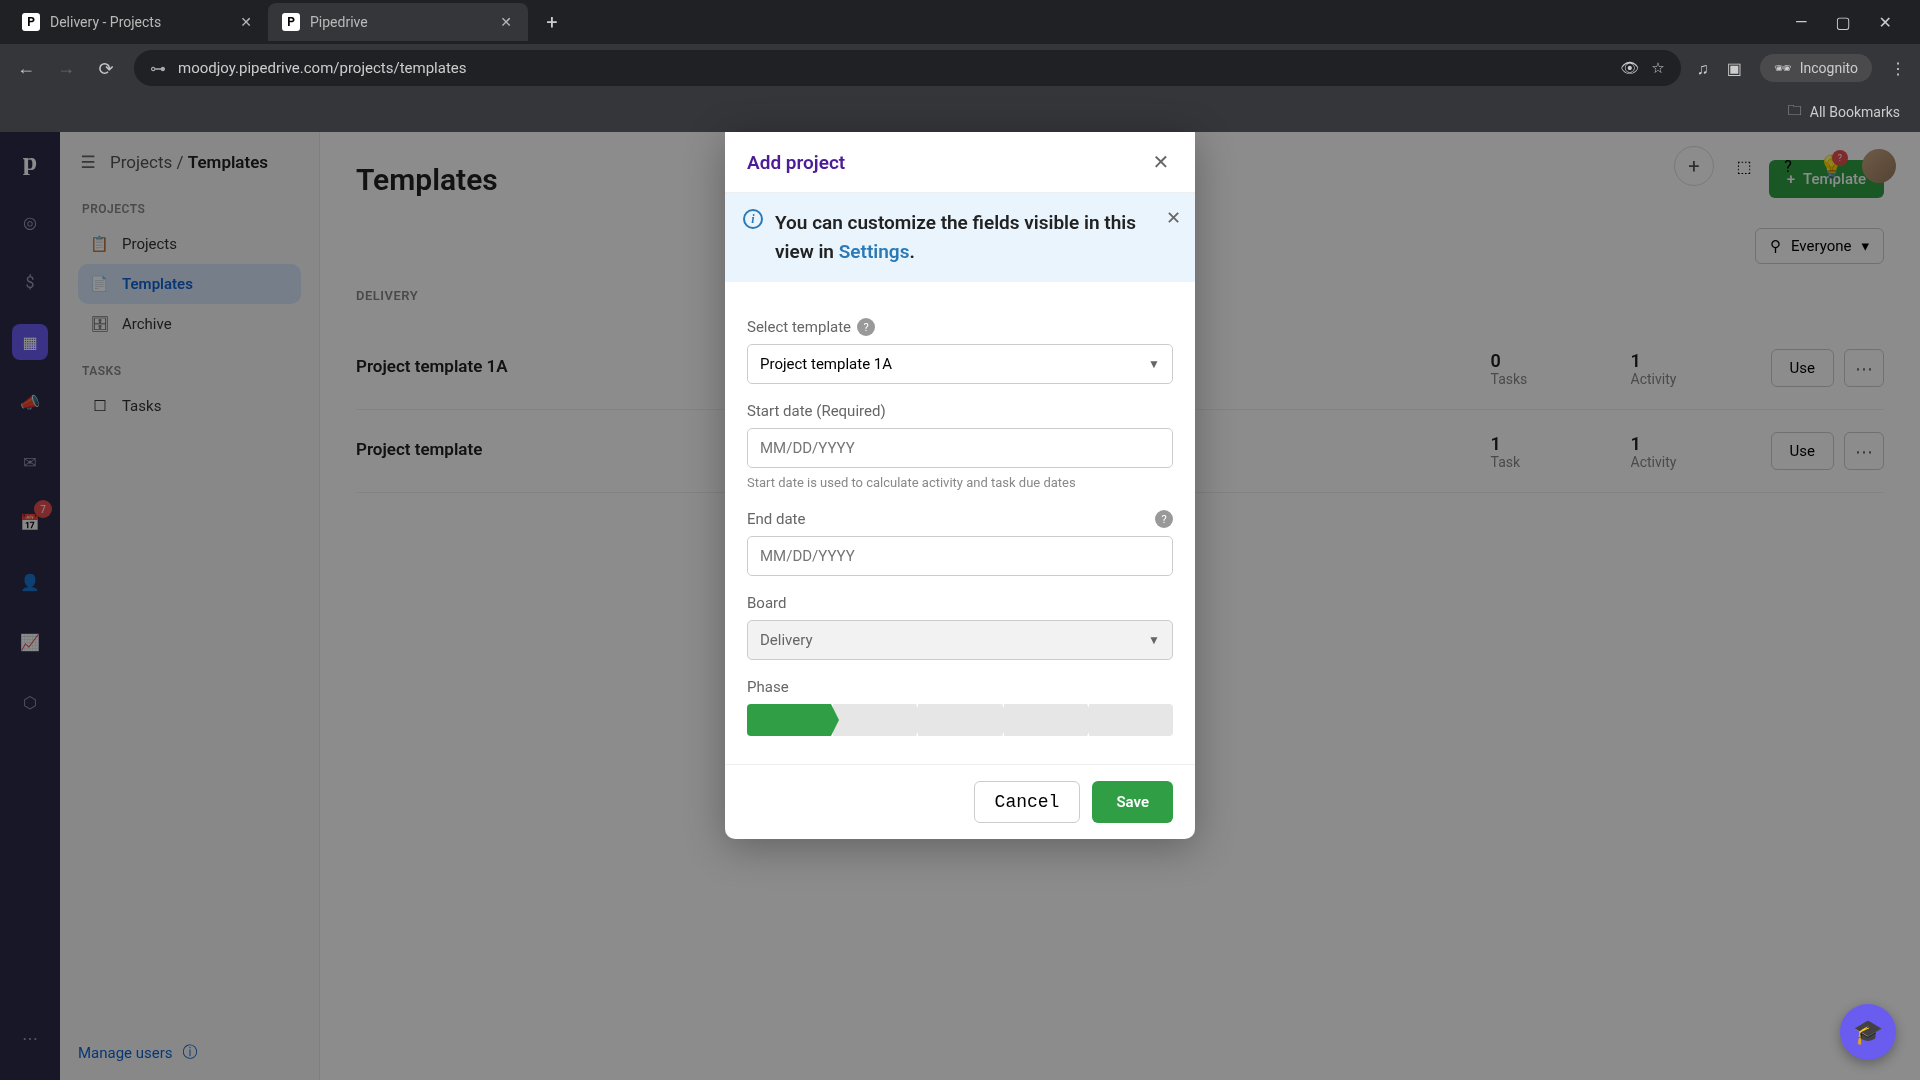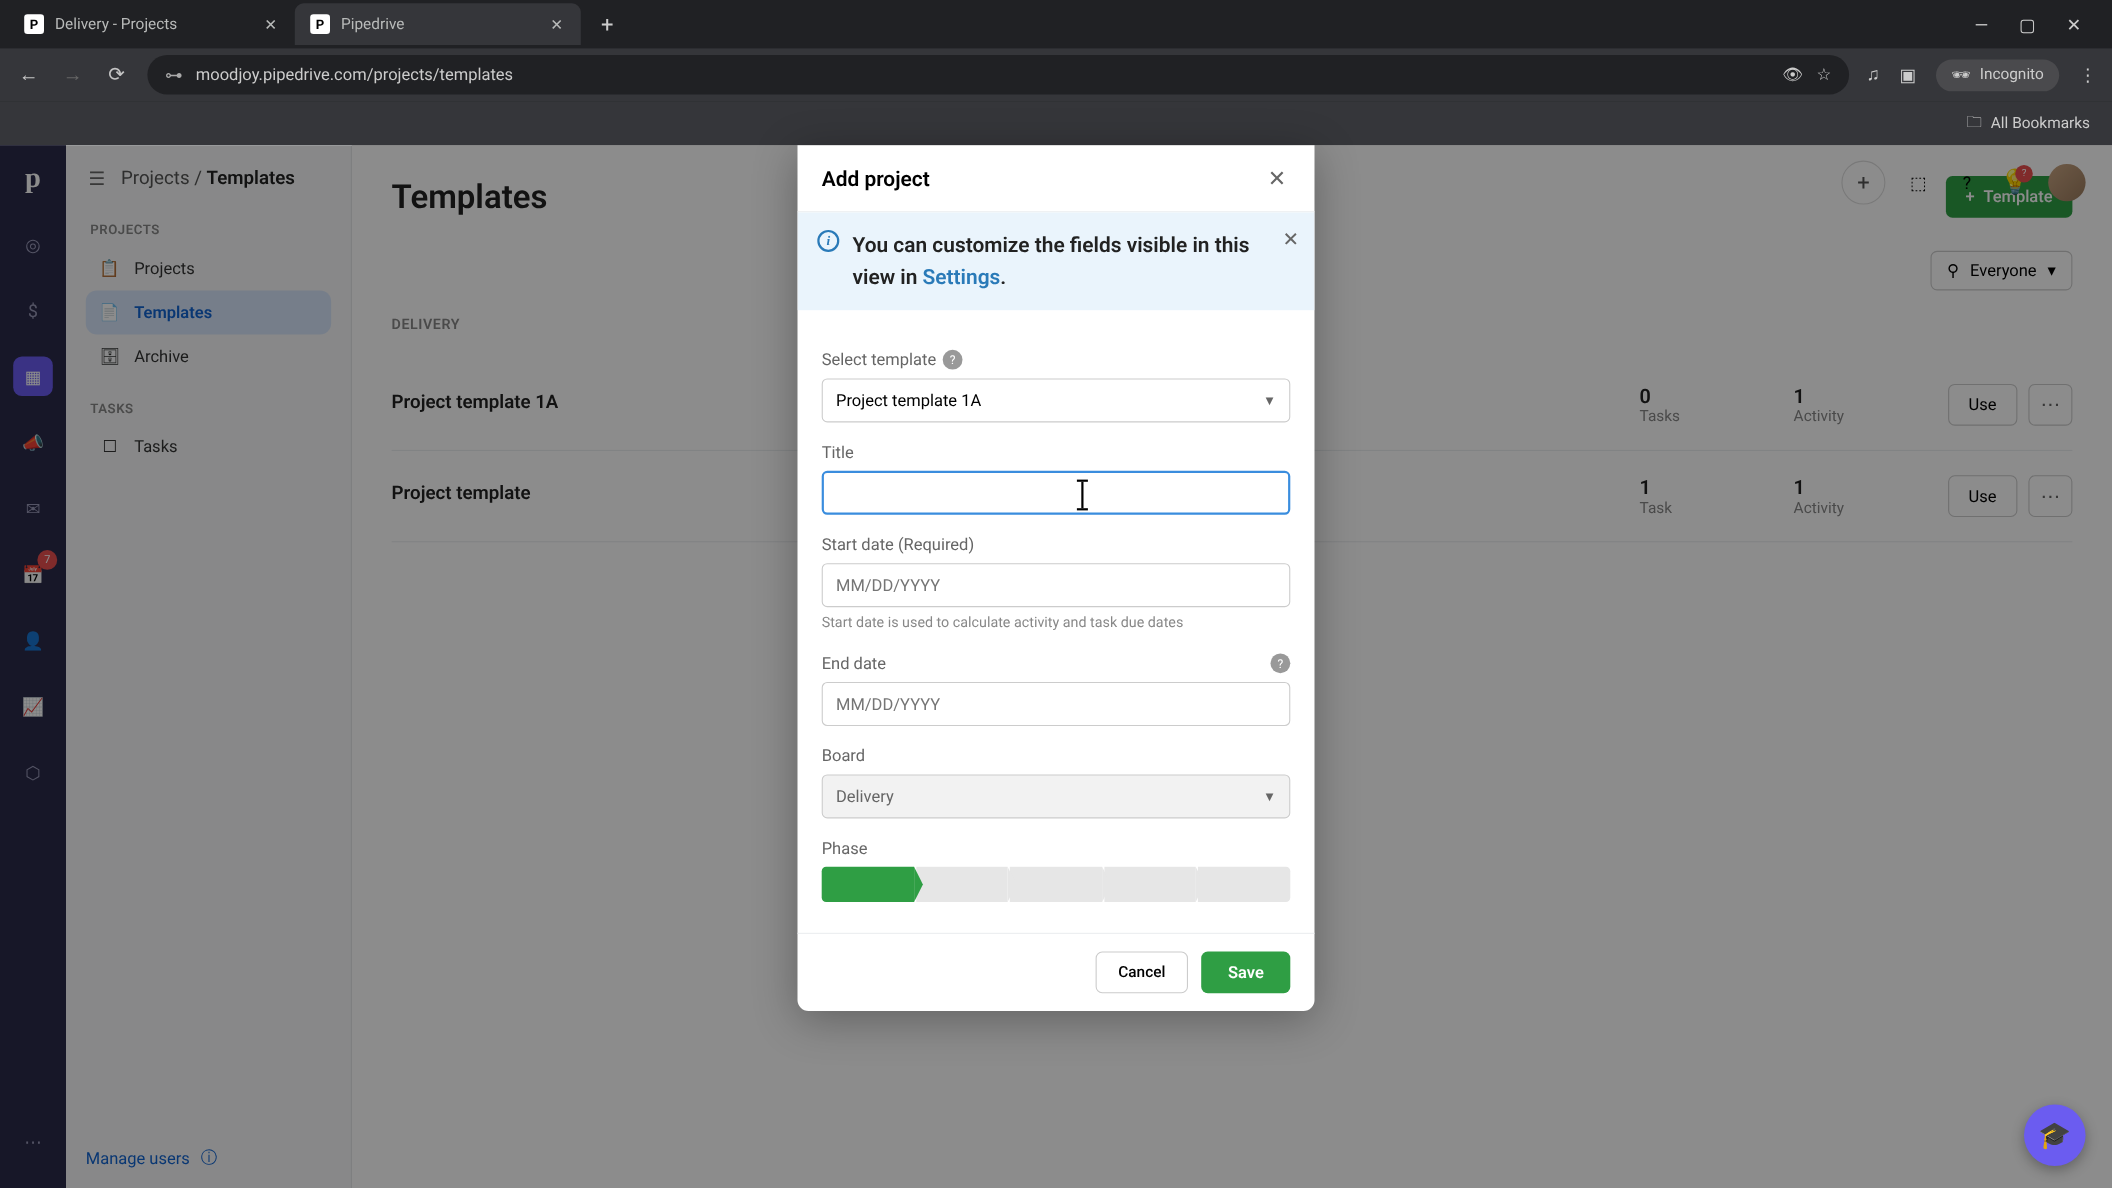--- a/index.html
+++ b/index.html
@@ -77,21 +77,21 @@
 .top-right { position: absolute; top: 14px; right: 24px; display: flex; align-items: center; gap: 16px; z-index: 2; }
 .top-icon-circle { width: 40px; height: 40px; border-radius: 50%; border: 1px solid #ddd; display: flex; align-items: center; justify-content: center; cursor: pointer; background: #fff; font-size: 20px; color: #555; }
 .top-icon-plain { width: 28px; height: 28px; display: flex; align-items: center; justify-content: center; cursor: pointer; position: relative; }
 .lightbulb { color: #f5b82e; font-size: 22px; }
 .notif-dot { position: absolute; top: -2px; right: -2px; width: 16px; height: 16px; background: #e94f4f; border-radius: 50%; color: #fff; font-size: 9px; display: flex; align-items: center; justify-content: center; }
 .avatar { width: 34px; height: 34px; border-radius: 50%; background: linear-gradient(135deg, #c9a582, #9b7b5e); cursor: pointer; }
 
 
 .modal { position: absolute; top: 0; left: 50%; transform: translateX(-50%); width: 470px; background: #fff; border-radius: 0 0 10px 10px; box-shadow: 0 8px 40px rgba(0,0,0,0.3); z-index: 10; display: flex; flex-direction: column; max-height: 920px; }
 .modal-header { display: flex; align-items: center; justify-content: space-between; padding: 18px 22px; border-bottom: 1px solid #eceef0; }
-.modal-title { font-size: 19px; font-weight: 600; color: #000000; }
+.modal-title { font-size: 19px; font-weight: 600; color: #4c1d95; }
 .modal-close { width: 24px; height: 24px; display: flex; align-items: center; justify-content: center; cursor: pointer; font-size: 20px; color: #666; }
 
 .modal-body { overflow-y: auto; padding: 0; position: relative; flex: 1; }
 
 .info-banner { display: flex; gap: 12px; padding: 16px 18px; background: #eaf4fc; margin: 0; position: relative; }
 .info-icon { width: 20px; height: 20px; border-radius: 50%; border: 2px solid #2a7ab8; color: #2a7ab8; display: flex; align-items: center; justify-content: center; font-size: 12px; font-weight: bold; font-style: italic; font-family: Georgia, serif; flex-shrink: 0; }
 .info-text { font-size: 19px; line-height: 1.5; color: #222; }
 .info-text .bold { font-weight: 600; }
 .info-text .link { color: #2a7ab8; font-weight: 600; cursor: pointer; }
 .info-close { position: absolute; top: 14px; right: 14px; font-size: 18px; color: #666; cursor: pointer; }
@@ -116,21 +116,21 @@
 .phase-seg::after { content: ''; position: absolute; right: -8px; top: 0; width: 0; height: 0; border-top: 16px solid transparent; border-bottom: 16px solid transparent; border-left: 8px solid #e6e6e6; z-index: 1; }
 .phase-seg.active::after { border-left-color: #2f9e44; }
 .phase-seg:last-child::after { display: none; }
 
 .cursor-beam { position: absolute; width: 2px; height: 24px; background: #000; pointer-events: none; }
 .cursor-beam::before, .cursor-beam::after { content: ''; position: absolute; left: -4px; width: 10px; height: 2px; background: #000; }
 .cursor-beam::before { top: -2px; }
 .cursor-beam::after { bottom: -2px; }
 
 .modal-footer { display: flex; justify-content: flex-end; gap: 12px; padding: 16px 22px; border-top: 1px solid #eceef0; }
-.btn-cancel { border: 1px solid #ccc; background: #fff; padding: 10px 20px; border-radius: 6px; font-size: 14px; font-weight: 500; cursor: pointer; }
+.btn-cancel { border: 1px solid #ccc; background: #fff; padding: 10px 20px; border-radius: 6px; font-size: 18px; font-weight: 500; cursor: pointer; font-family: Liberation Mono, monospace; }
 .btn-save { border: none; background: #2f9e44; color: #fff; padding: 10px 24px; border-radius: 6px; font-size: 15px; font-weight: 600; cursor: pointer; }
 
 .academy-fab { position: absolute; bottom: 20px; right: 24px; width: 56px; height: 56px; border-radius: 50%; background: #6b5cf0; display: flex; align-items: center; justify-content: center; color: #fff; font-size: 24px; cursor: pointer; z-index: 20; box-shadow: 0 4px 12px rgba(0,0,0,0.3); }
 
 ::-webkit-scrollbar { width: 12px; }
 ::-webkit-scrollbar-thumb { background: #c4c4c4; border-radius: 6px; }
 ::-webkit-scrollbar-track { background: transparent; }
 </style>
 </head>
 <body>
@@ -323,27 +323,20 @@
           <div class="form-label">
             <span>Select template</span>
             <span class="help-icon">?</span>
           </div>
           <div class="form-select">
             <span>Project template 1A</span>
             <span class="caret">▼</span>
           </div>
         </div>
 
-        <div class="form-group" style="position:relative;">
-          <div class="form-label">
-            <span>Title</span>
-          </div>
-          <input class="form-input focused" value="" style="">
-          <div class="cursor-beam" style="left: 236px; top: 36px;"></div>
-        </div>
 
         <div class="form-group">
           <div class="form-label">
             <span>Start date (Required)</span>
           </div>
           <input class="form-input" placeholder="MM/DD/YYYY" style="">
           <div class="form-hint">Start date is used to calculate activity and task due dates</div>
         </div>
 
         <div class="form-group">

